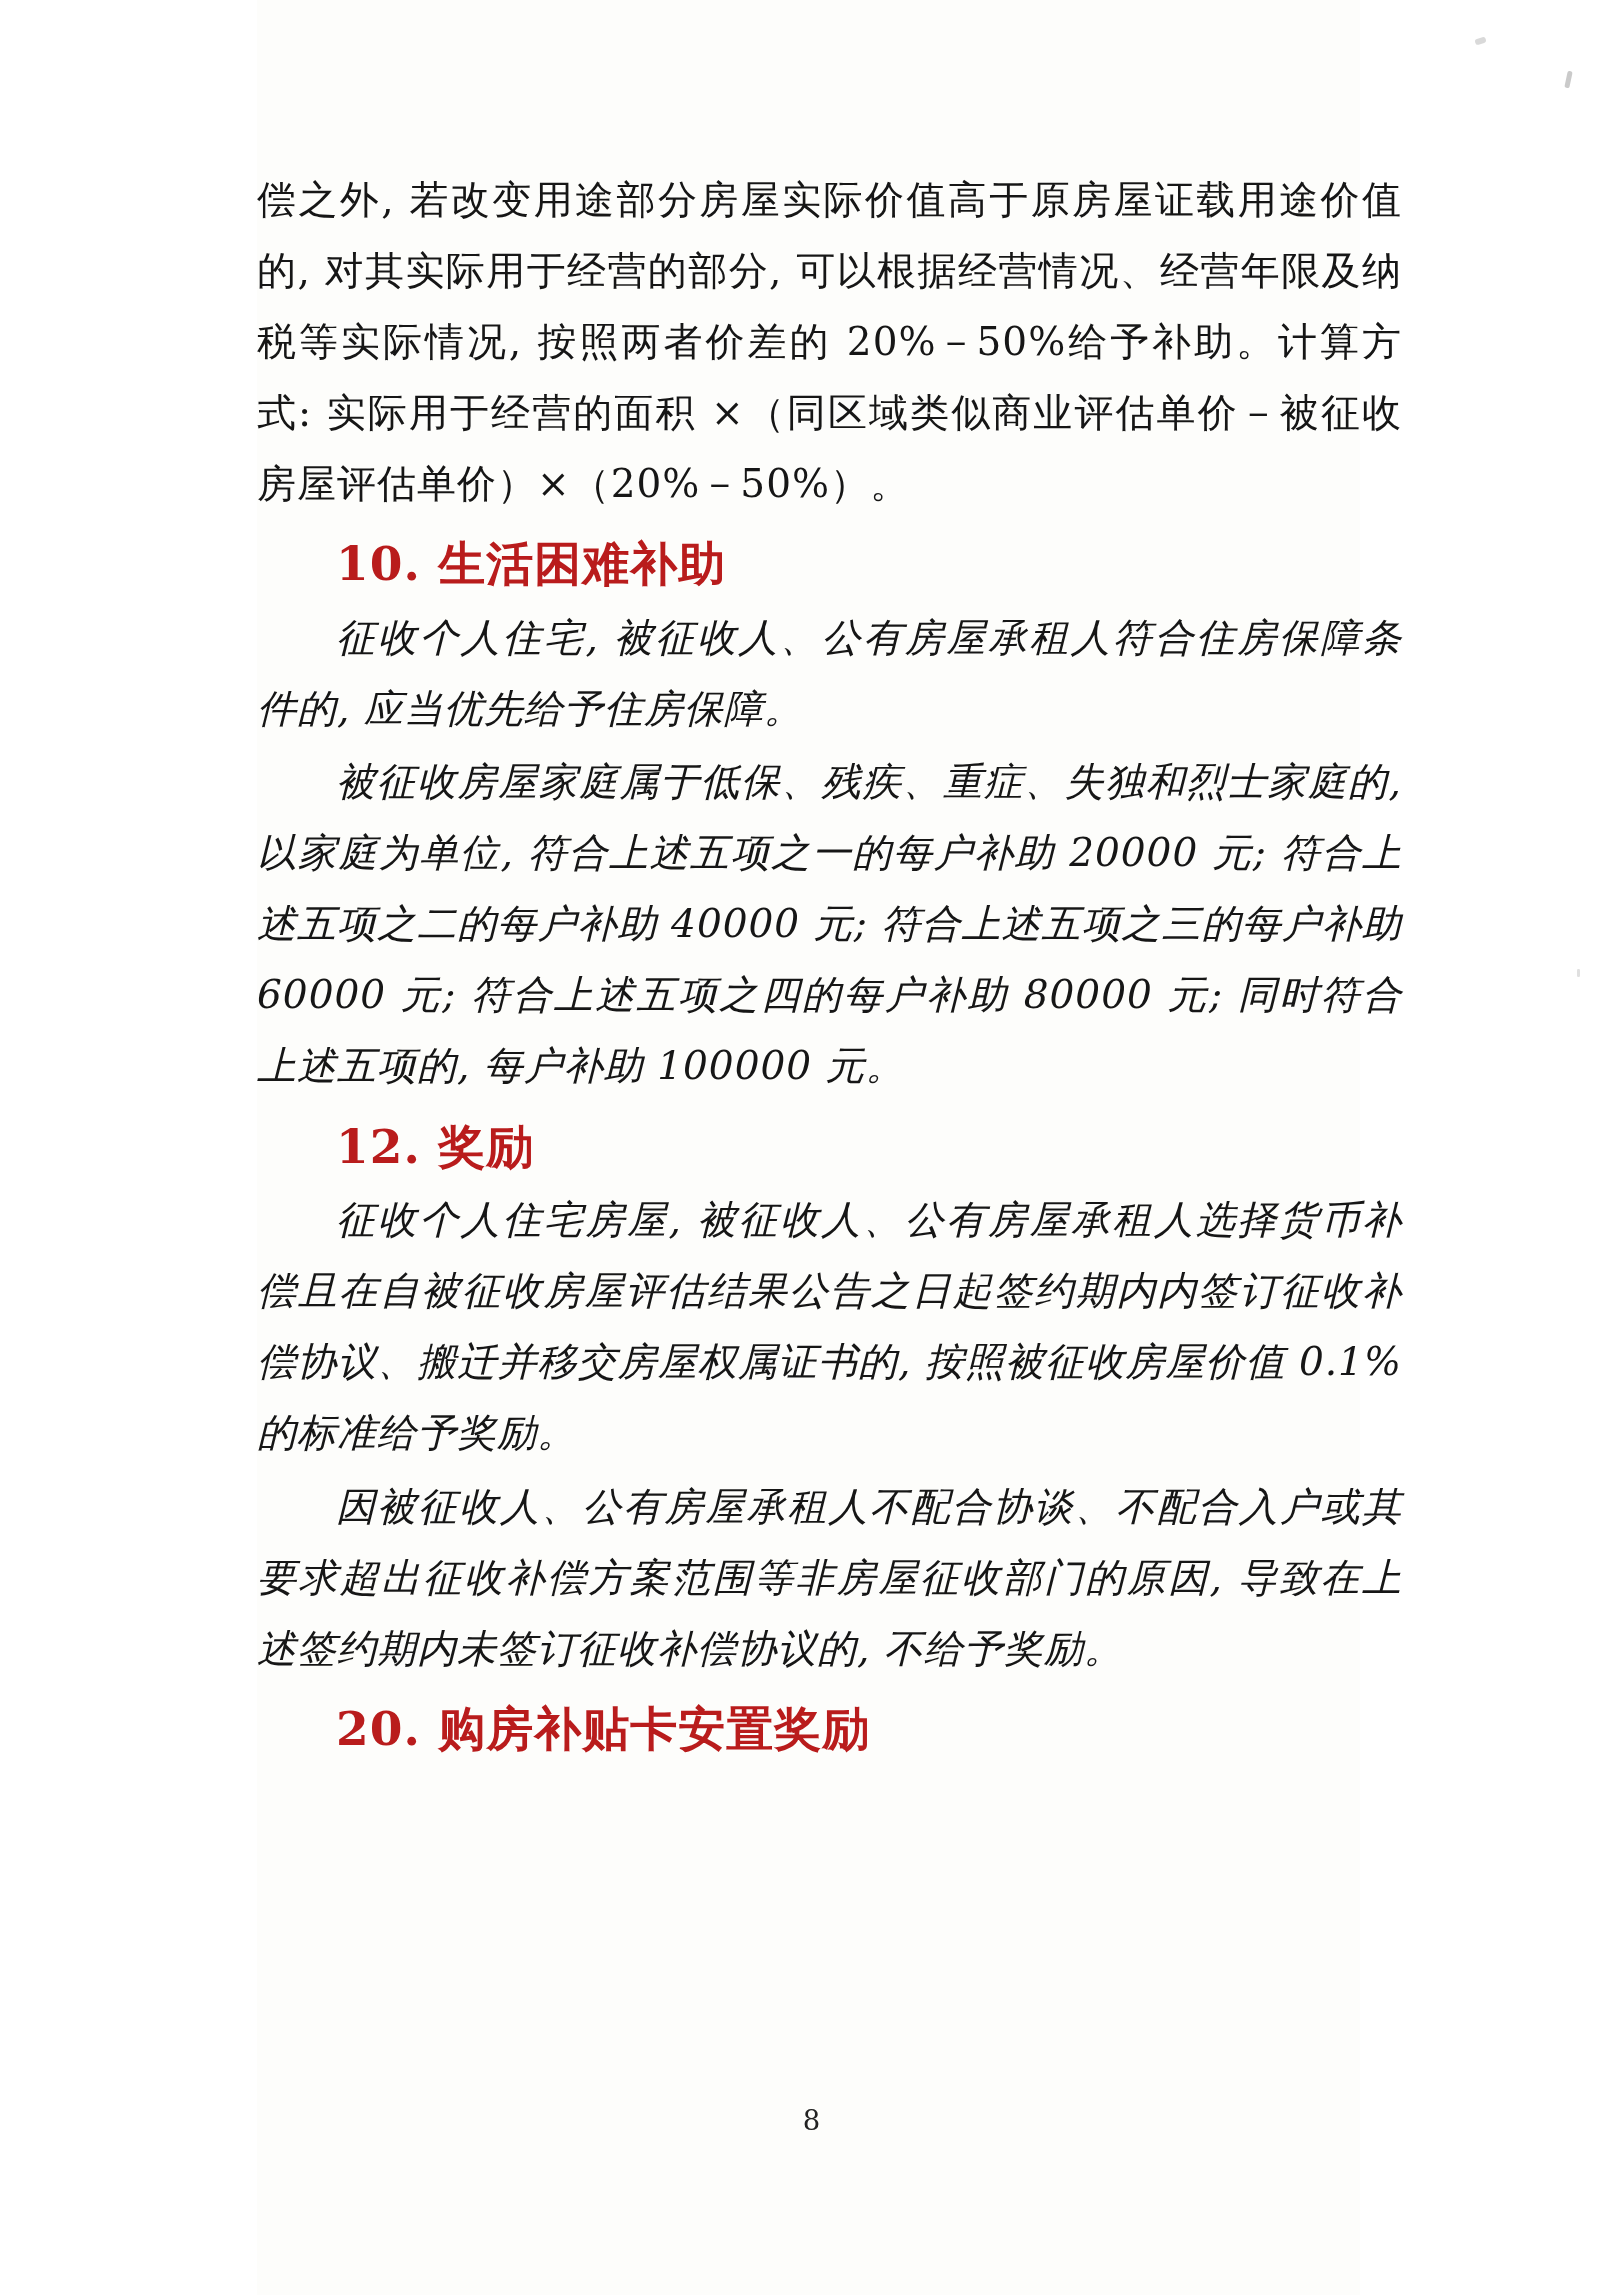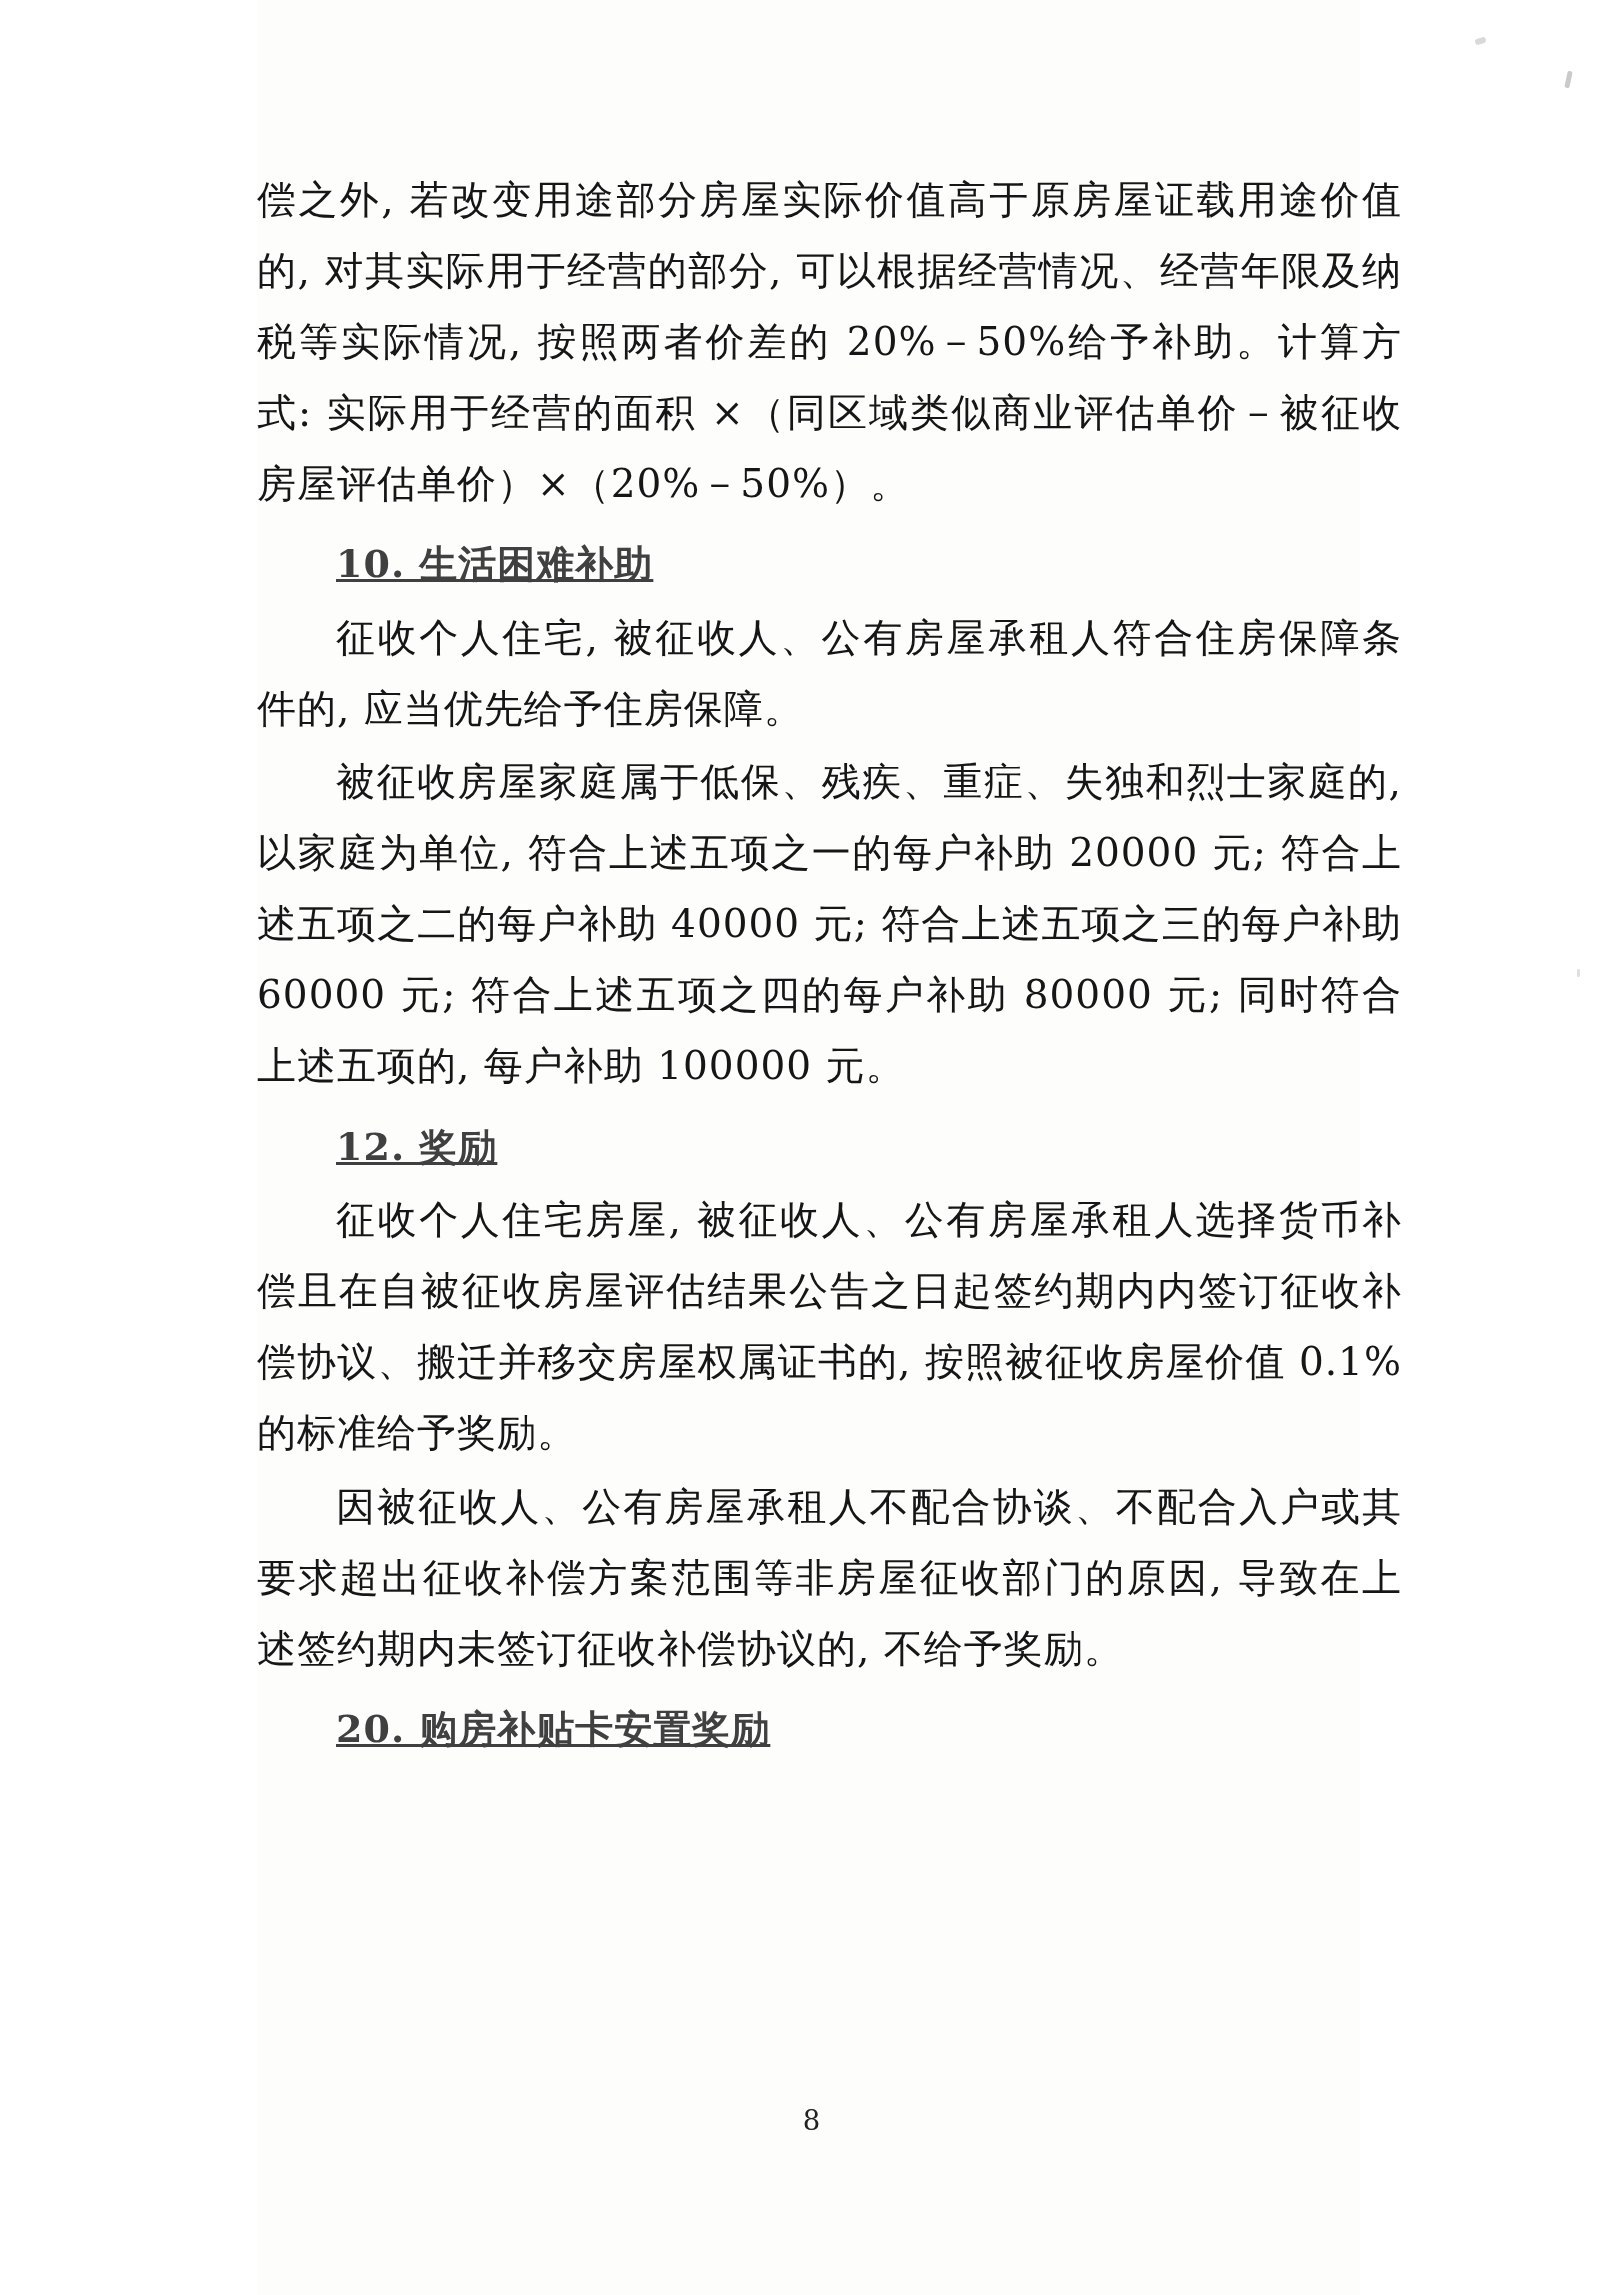--- a/index.html
+++ b/index.html
@@ -49,30 +49,30 @@
     font-size: 39px;
     line-height: 71px;
     letter-spacing: 1px;
     text-align: justify;
     text-justify: inter-character;
     margin: 0 0 2.6px 0;
     color: #161616;
   }
   .indent {
     text-indent: 79px;
+    font-style: italic;
   }
   .heading {
-    font-size: 38px;
+    font-size: 47px;
     line-height: 71px;
     font-weight: bold;
     letter-spacing: 1px;
     margin: 9.2px 0 2.6px 0;
     text-indent: 79px;
-    color: #404040;
-    text-decoration: underline;
+    color: #b91c1c;
   }
   .page-number {
     position: absolute;
     left: 0;
     top: 2104px;
     width: 1623px;
     text-align: center;
     font-size: 27.5px;
     color: #222222;
     font-family: "DejaVu Serif", "Liberation Serif", serif;

